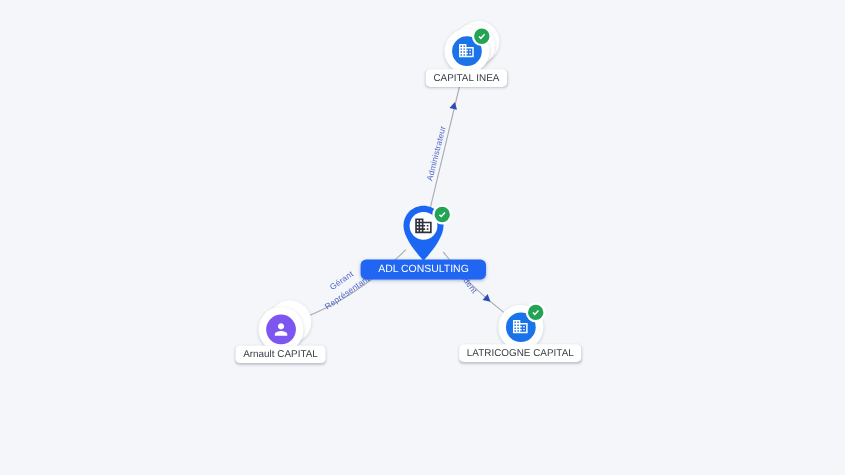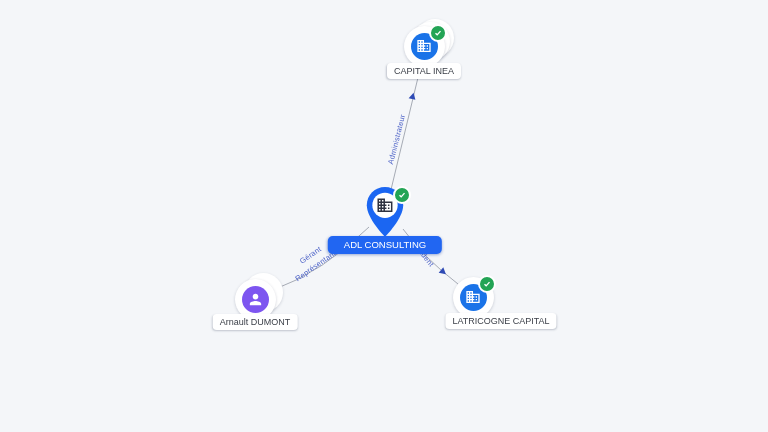--- a/index.html
+++ b/index.html
@@ -99,32 +99,32 @@
 
   <div class="node" style="left:255px;top:299px;">
     <div class="stack" style="left:-11px;top:-26px;width:39px;height:39px;"></div>
     <div class="circle">
       <div class="inner purple">
         <svg width="17" height="17" viewBox="0 0 24 24">
           <path fill="#ffffff" d="M12 12c2.21 0 4-1.79 4-4s-1.79-4-4-4-4 1.79-4 4 1.79 4 4 4zm0 2c-2.67 0-8 1.34-8 4v2h16v-2c0-2.66-5.33-4-8-4z"></path>
         </svg>
       </div>
     </div>
-    <div class="pill" style="top:15px;">Arnault DUMONT</div>
+    <div class="pill" style="top:15px;">Arnault CAPITAL</div>
   </div>
 
   <div class="node" style="left:473px;top:297px;">
     <div class="circle">
       <div class="inner blue">
         <svg width="16" height="16" viewBox="0 0 24 24">
           <path fill="#ffffff" d="M12 7V3H2v18h20V7H12zM6 19H4v-2h2v2zm0-4H4v-2h2v2zm0-4H4V9h2v2zm0-4H4V5h2v2zm4 12H8v-2h2v2zm0-4H8v-2h2v2zm0-4H8V9h2v2zm0-4H8V5h2v2zm10 12h-8v-2h2v-2h-2v-2h2v-2h-2V9h8v10zm-2-8h-2v2h2v-2zm0 4h-2v2h2v-2z"></path>
         </svg>
       </div>
       <div class="badge badge-node">
         <svg width="8" height="8" viewBox="0 0 24 24">
             <path fill="none" stroke="#ffffff" stroke-width="4" d="M4.5 12.5l5 5 10-11"></path>
           </svg>
       </div>
     </div>
-    <div class="pill" style="top:16px;margin-left:28px;">LATRICOGNE CAPITAL</div>
+    <div class="pill" style="top:16px;">LATRICOGNE CAPITAL</div>
   </div>
 
 </div>
 
 </body></html>

